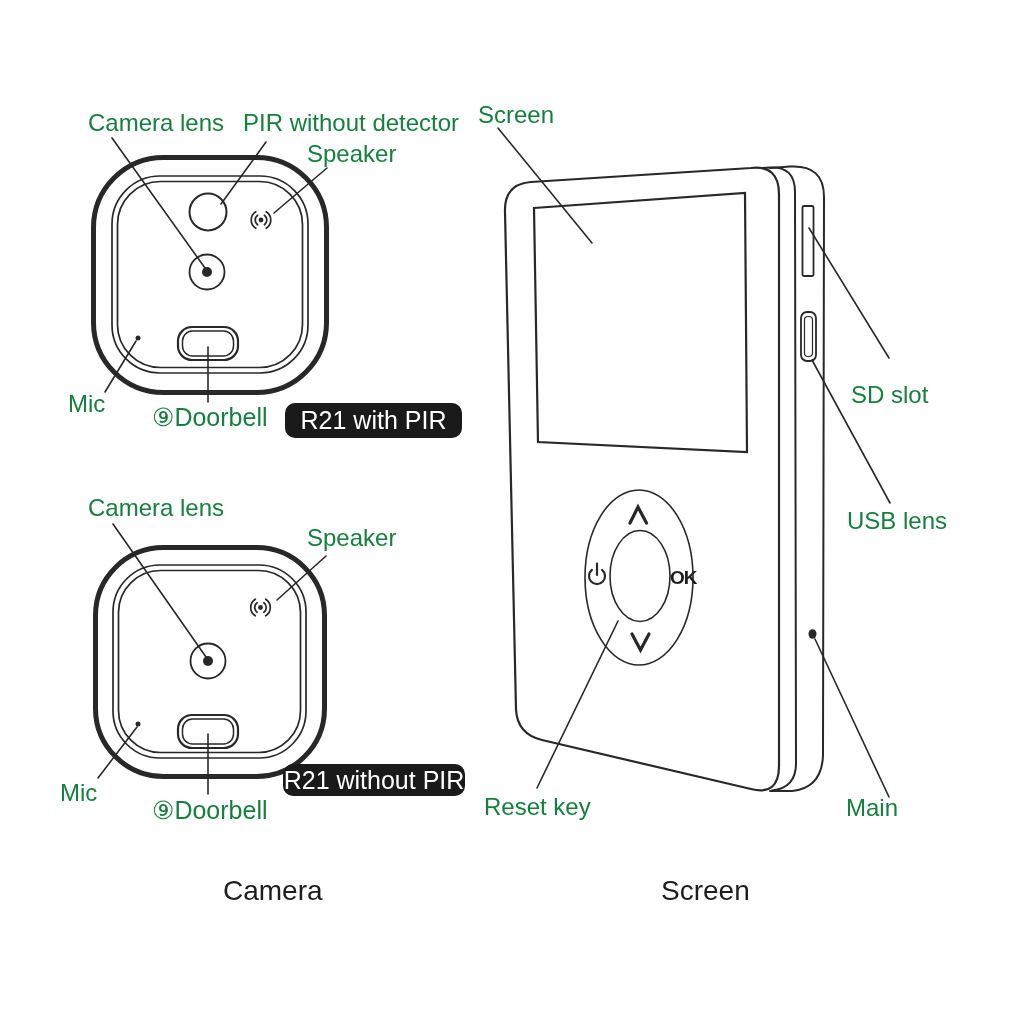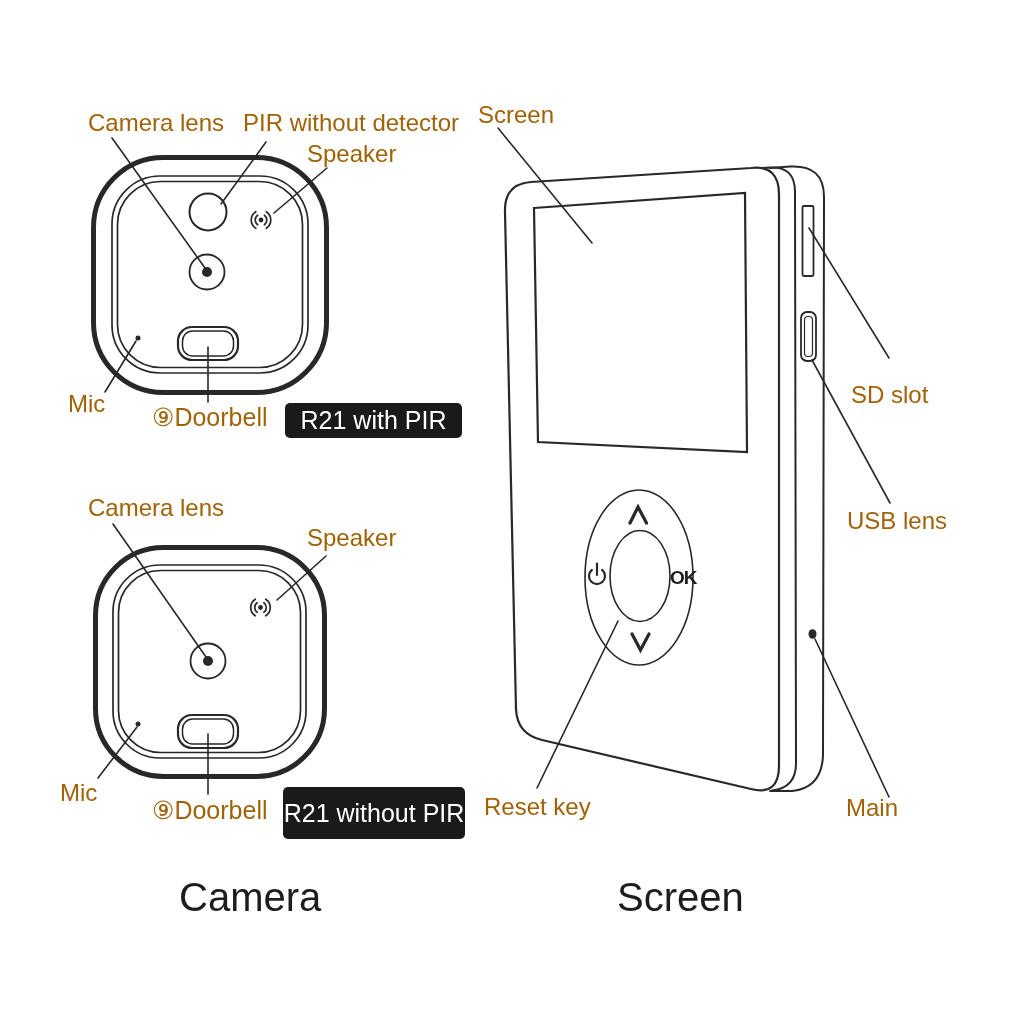--- a/index.html
+++ b/index.html
@@ -3,29 +3,29 @@
 <meta charset="utf-8">
 <style>
   html,body{margin:0;padding:0;background:#ffffff;}
   .stage{
     position:relative;width:1010px;height:1010px;background:#ffffff;overflow:hidden;
     font-family:"Liberation Sans", sans-serif;color:#1d1d1f;
   }
   .art{position:absolute;left:0;top:0;}
   .lbl{
     position:absolute;white-space:nowrap;font-size:24px;line-height:1.1;
-    color:#a16207;letter-spacing:0;
+    color:#15803d;letter-spacing:0;
   }
   .badge{
-    position:absolute;background:#1a1a1a;color:#ffffff;border-radius:5px;
+    position:absolute;background:#1a1a1a;color:#ffffff;border-radius:10px;
     display:flex;align-items:center;justify-content:center;
     font-size:25px;white-space:nowrap;
   }
   .caption{
-    position:absolute;white-space:nowrap;font-size:40px;color:#1d1d1f;
+    position:absolute;white-space:nowrap;font-size:28px;color:#1d1d1f;margin-left:44px;
   }
   svg text{font-family:"Liberation Sans", sans-serif;}
 </style>
 </head>
 <body>
 
 <div class="stage">
 
   <svg class="art" width="1010" height="1010" viewBox="0 0 1010 1010" fill="none" stroke="#282828" stroke-linecap="round">
 
@@ -116,21 +116,21 @@
   <div class="lbl" style="left:243px;top:110px">PIR without detector</div>
   <div class="lbl" style="left:307px;top:141px">Speaker</div>
   <div class="lbl" style="left:68px;top:391px">Mic</div>
   <div class="lbl" style="left:152px;top:404px;font-size:25px">⑨Doorbell</div>
   <div class="badge" style="left:285px;top:403px;width:177px;height:35px">R21 with PIR</div>
 
   <div class="lbl" style="left:88px;top:495px">Camera lens</div>
   <div class="lbl" style="left:307px;top:525px">Speaker</div>
   <div class="lbl" style="left:60px;top:780px">Mic</div>
   <div class="lbl" style="left:152px;top:797px;font-size:25px">⑨Doorbell</div>
-  <div class="badge" style="left:283px;top:787px;width:182px;height:52px">R21 without PIR</div>
+  <div class="badge" style="left:283px;top:764px;width:182px;height:32px">R21 without PIR</div>
 
   <div class="lbl" style="left:478px;top:102px">Screen</div>
   <div class="lbl" style="left:851px;top:382px">SD slot</div>
   <div class="lbl" style="left:847px;top:508px">USB lens</div>
   <div class="lbl" style="left:484px;top:794px">Reset key</div>
   <div class="lbl" style="left:846px;top:795px">Main</div>
 
   <div class="caption" style="left:179px;top:875px">Camera</div>
   <div class="caption" style="left:617px;top:875px">Screen</div>
 </div>

